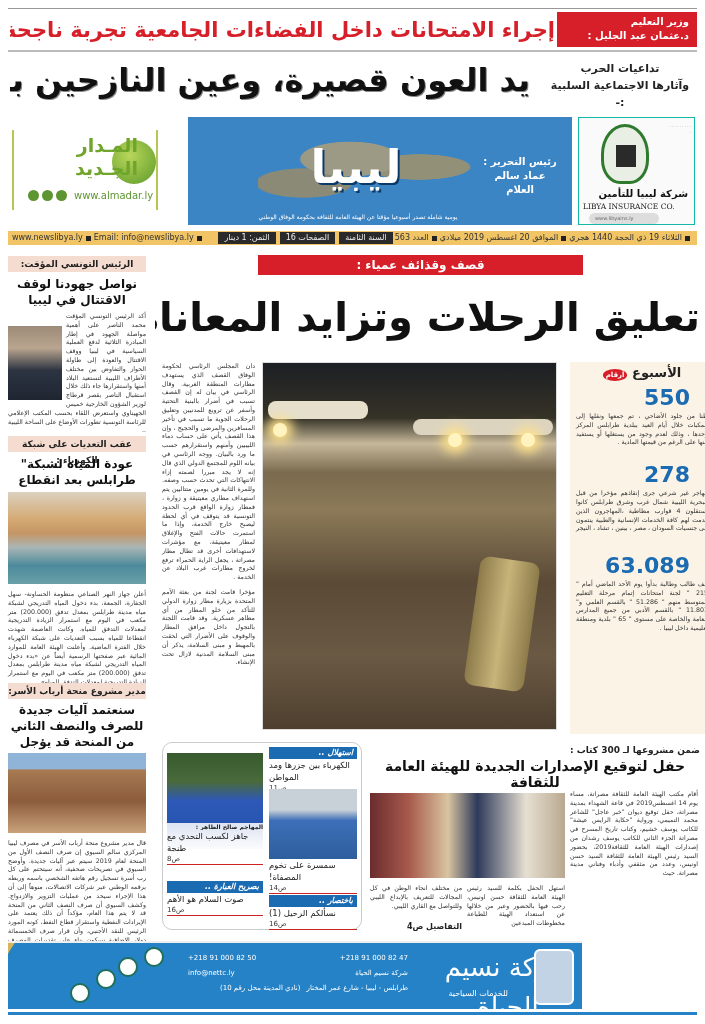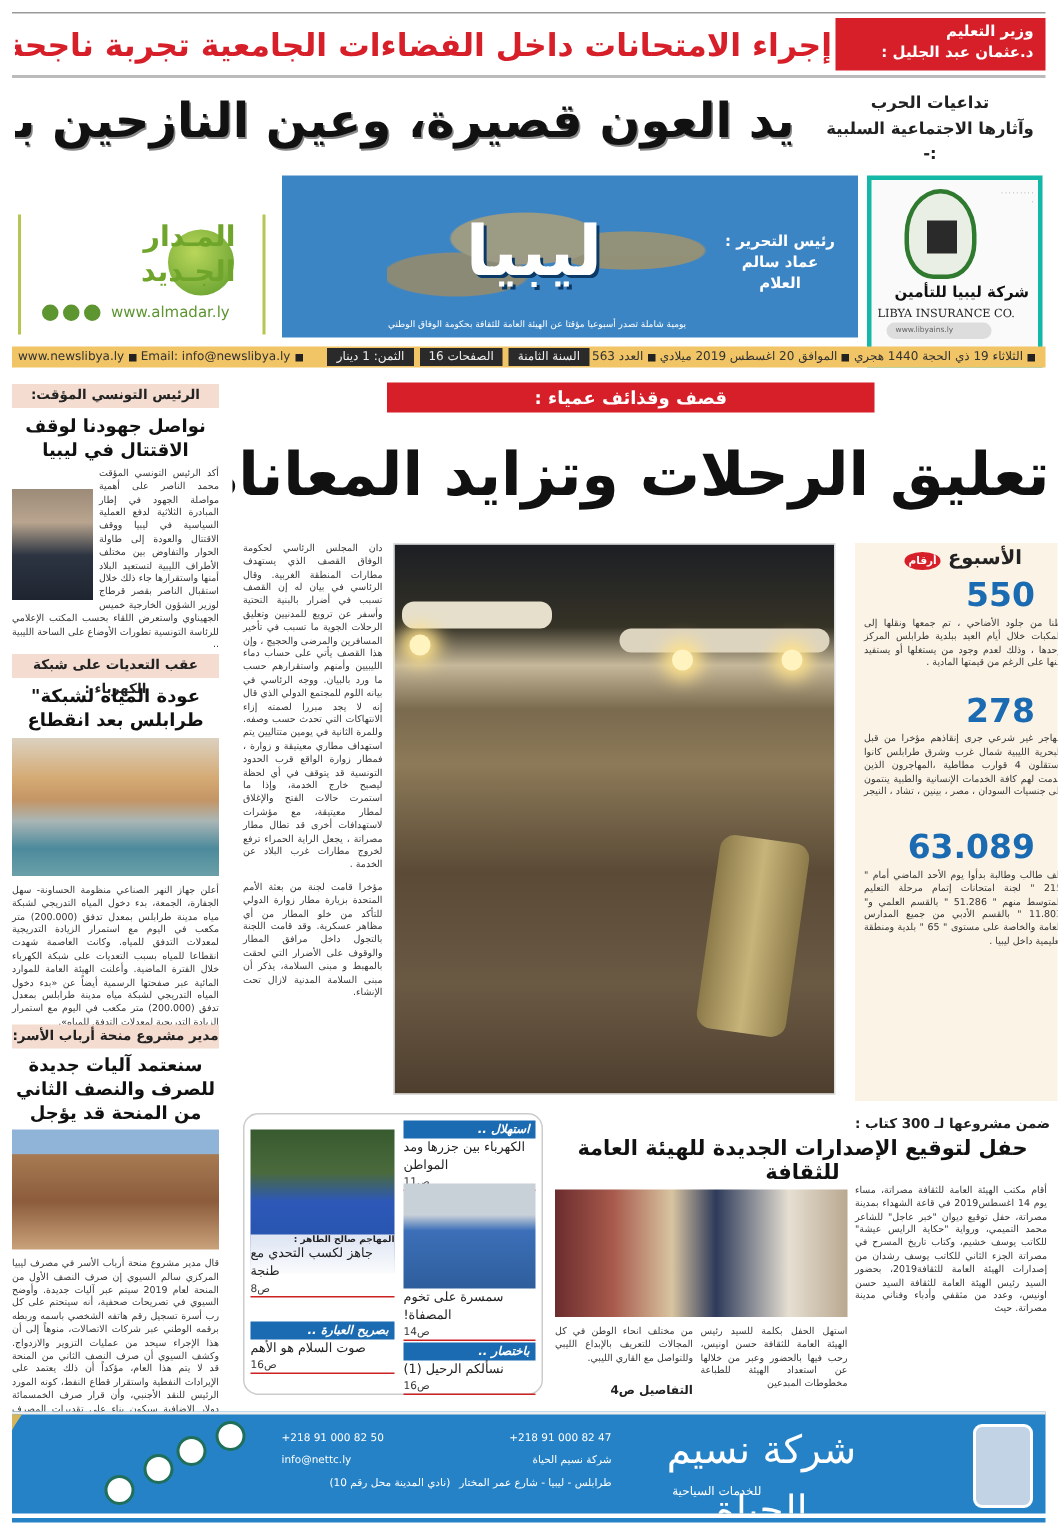--- a/index.html
+++ b/index.html
@@ -11,28 +11,28 @@
 .edu-box .t2{font-size:10px;line-height:14px}
 .edu-head{top:13px;left:10px;width:545px;height:34px;color:#d71f2a;font-size:21px;font-weight:bold;line-height:34px;text-align:right;font-family:"DejaVu Sans",sans-serif;white-space:nowrap;overflow:hidden}
 .sep1{top:50px;left:8px;right:8px;height:2px;background:#bbb}
 .war-kicker{top:60px;right:10px;width:150px;font-size:11px;font-weight:bold;text-align:center;line-height:17px}
 .war-head{top:55px;left:10px;width:520px;height:50px;font-size:32px;font-weight:900;line-height:50px;text-align:center;color:#111;text-shadow:1px 1px 0 #888;white-space:nowrap;overflow:hidden}
 .masthead{top:117px;left:188px;width:384px;height:108px;background:#3c85c5;overflow:hidden}
 .masthead .map{position:absolute;left:70px;top:10px;width:230px;height:80px;background:radial-gradient(ellipse at 40% 40%,#b4a074 0 25%,transparent 26%),radial-gradient(ellipse at 70% 50%,#a89466 0 22%,transparent 23%),radial-gradient(ellipse at 20% 70%,#9e8c64 0 18%,transparent 19%);opacity:.8}
 .masthead .logo{position:absolute;left:28px;top:10px;width:280px;height:80px;color:#fff;font-size:46px;font-weight:900;line-height:80px;text-align:center;text-shadow:2px 2px 0 #0b3a68}
 .masthead .editor{position:absolute;right:12px;top:38px;width:80px;color:#fff;font-size:10px;font-weight:bold;text-align:center;line-height:14px}
 .masthead .tagline{position:absolute;left:20px;bottom:5px;width:300px;color:#fff;font-size:6px;text-align:center}
-.almadar{top:143px;left:12px;width:165px;height:85px}
+.almadar{top:130px;left:12px;width:146px;height:85px}
 .almadar .vline{position:absolute;top:0;width:2px;height:80px;background:#b7c553}
 .almadar .name{position:absolute;right:20px;top:4px;width:70px;color:#6fa52b;font-size:19px;font-weight:bold;line-height:23px;text-align:right}
 .almadar .globe{position:absolute;left:100px;top:10px;width:44px;height:44px;border-radius:50%;background:radial-gradient(circle at 40% 35%,#b9d65a,#5c9a2a);}
 .almadar .url{position:absolute;left:12px;top:60px;font-size:10px;color:#5d9531;direction:ltr}
 .almadar .soc{position:absolute;left:16px;top:60px;width:42px;display:flex;gap:3px;direction:ltr}
 .almadar .soc span{width:11px;height:11px;border-radius:50%;background:#5d9531;display:inline-block}
-.insurance{top:117px;left:578px;width:117px;height:128px;border:3px solid #14b8a6;background:#fafafa}
+.insurance{top:117px;left:578px;width:117px;height:108px;border:1px solid #14b8a6;background:#fafafa}
 .insurance .emb{position:absolute;left:22px;top:6px;width:48px;height:60px;border-radius:50% 50% 40% 40%;border:3px solid #2f7a2f;background:#e9efe4}
 .insurance .emb:after{content:"";position:absolute;left:12px;top:18px;width:20px;height:22px;background:#2a2a2a}
 .insurance .ar{position:absolute;right:6px;top:70px;font-size:10px;font-weight:bold;color:#111}
 .insurance .en{position:absolute;left:4px;top:84px;font-size:7.5px;font-family:"DejaVu Serif",serif;direction:ltr;color:#222}
 .insurance .pill{position:absolute;left:10px;top:95px;width:70px;height:11px;border-radius:6px;background:#ddd;font-size:5px;direction:ltr;padding:2px 6px;color:#666}
 .insurance .side{position:absolute;right:3px;top:6px;width:22px;font-size:4px;color:#777;line-height:6px}
 .infobar{top:231px;left:8px;width:689px;height:14px;background:#f1c465;font-size:8px;line-height:14px;display:flex;align-items:center;padding:0 4px;white-space:nowrap;color:#333}
 .infobar .sq{display:inline-block;width:5px;height:5px;background:#222;margin:0 3px}
 .infobar .dark{background:#2a2a2a;color:#eee;padding:0 6px;margin:0 2px;height:12px;line-height:12px}
 .infobar .ltr{direction:ltr}
@@ -66,21 +66,21 @@
 .cult-c3{left:370px;top:884px;width:92px}
 .cult-more{left:370px;top:922px;width:92px;font-size:8px;font-weight:bold}
 
 .teasers{left:162px;top:742px;width:200px;height:188px;border:1px solid #ccc;border-radius:10px}
 .tbar{background:#1b6bb2;color:#fff;font-size:8px;font-weight:bold;font-style:italic;height:12px;line-height:12px;padding-right:4px}
 .ttitle{font-size:8.5px;text-align:left;color:#222;line-height:12px}
 .tpage{font-size:7px;text-align:left;color:#333;border-bottom:1px solid #c22;line-height:10px;direction:rtl}
 .player{background:linear-gradient(180deg,#375a2e 0,#4a6a3c 30%,#2d58b8 50%,#2855b0 75%,#e0e6ee 100%)}
 .barrels{background:linear-gradient(180deg,#c8d0d8 0,#c8d0d8 30%,#3c6fb8 45%,#2e5e9c 100%)}
 
-.ad{left:8px;top:941px;width:689px;height:68px;background:#2582c6;border-top:2px solid #eee;overflow:hidden}
+.ad{left:8px;top:941px;width:574px;height:68px;background:#2582c6;border-top:2px solid #eee;overflow:hidden}
 .ad .swoosh{position:absolute;left:-20px;top:-10px;width:90px;height:90px;border-radius:0 0 0 60px;border-left:10px solid #d7b55a;border-bottom:0;transform:rotate(35deg)}
 .ad .circ{position:absolute;width:20px;height:20px;border-radius:50%;background:#fff;border:2px solid #1f6f5a}
 .ad .contact{position:absolute;left:180px;top:8px;width:220px;color:#fff;font-size:7px;line-height:15px}
 .ad .brand{position:absolute;left:410px;top:4px;width:180px;color:#fff;font-size:26px;line-height:40px;text-align:center}
 .ad .sub{position:absolute;left:410px;top:46px;width:90px;color:#fff;font-size:8px}
 .ad .emblem{position:absolute;right:8px;top:6px;width:40px;height:56px;border-radius:6px;background:#c3d3e6;border:2px solid #fff}
 .ad-line{left:8px;top:1012px;width:689px;height:3px;background:#2582c6}
 </style>
 </head>
 <body>

